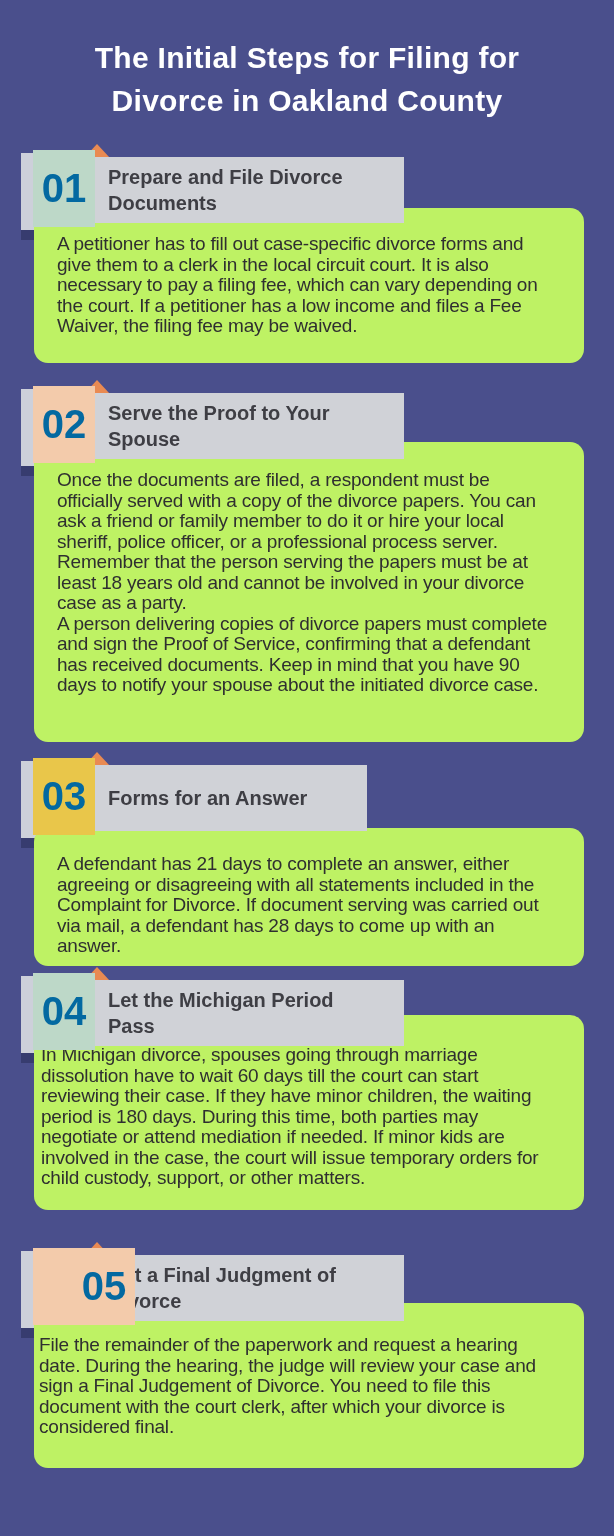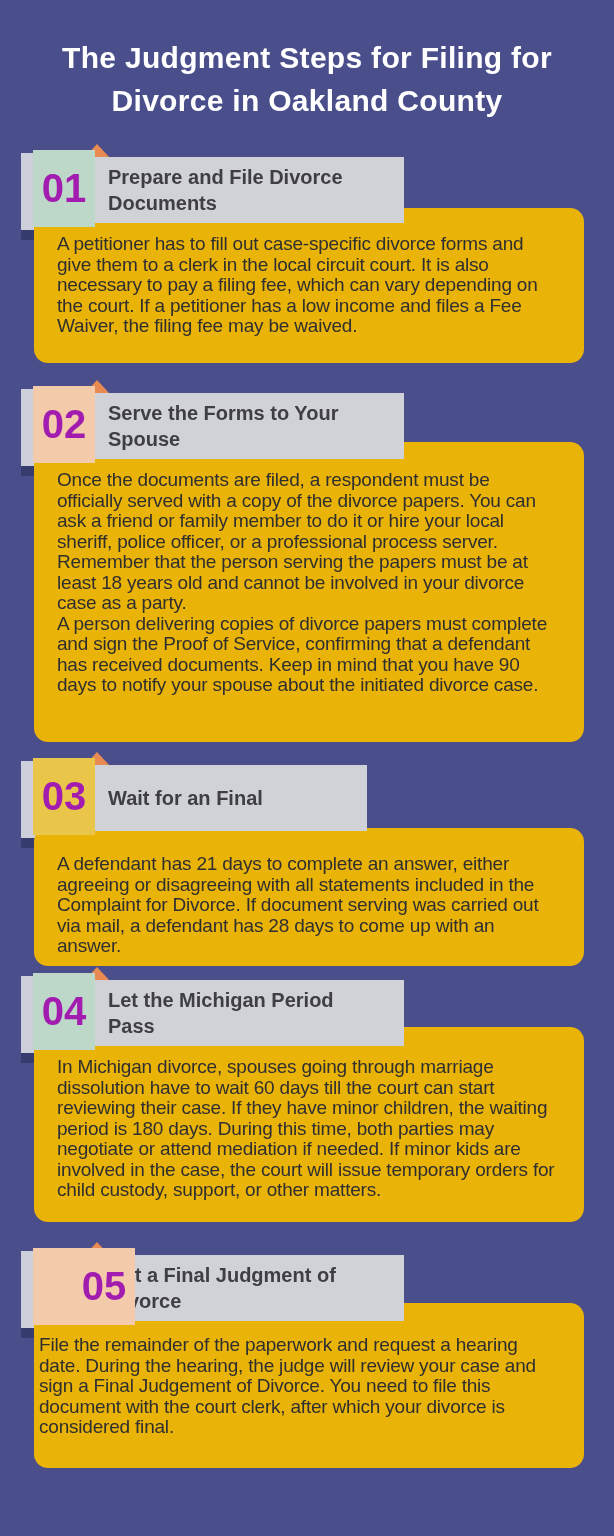--- a/index.html
+++ b/index.html
@@ -26,27 +26,27 @@
   .shadow-navy{
     position:absolute;left:21px;top:13px;width:62px;height:77px;
     background:#373c6f;z-index:1;
   }
   .shadow-gray{
     position:absolute;left:21px;top:3px;width:62px;height:77px;
     background:#cdd0da;z-index:2;
   }
   .card{
     position:absolute;left:34px;width:550px;
-    background:#eab308;border-radius:14px;
+    background:#bef264;border-radius:14px;
     box-sizing:border-box;z-index:3;
   }
   .step-1 .card{top:58px;height:155px;padding:26px 26px 0 23px;}
   .step-2 .card{top:56px;height:300px;padding:28px 26px 0 23px;}
   .step-3 .card{top:70px;height:138px;padding:26px 26px 0 23px;}
-  .step-4 .card{top:54px;height:195px;padding:30px 26px 0 23px;}
+  .step-4 .card{top:42px;height:195px;padding:30px 26px 0 7px;}
   .step-5 .card{top:55px;height:165px;padding:32px 26px 0 5px;}
 
   .fold{
     position:absolute;left:84px;top:-6px;width:26px;height:14px;
     background:#e98a52;z-index:4;
     clip-path:polygon(50% 0,100% 100%,0 100%);
   }
   .bar{
     position:absolute;left:70px;top:7px;height:66px;
     background:#d0d2d7;z-index:5;
@@ -54,35 +54,35 @@
     box-sizing:border-box;padding-left:38px;padding-right:20px;
   }
   .step-1 .bar,.step-2 .bar,.step-4 .bar,.step-5 .bar{width:334px;}
   .step-3 .bar{width:297px;}
   .bar .heading{
     color:#3e3e44;font-size:20px;font-weight:bold;line-height:26px;
   }
   .badge{
     position:absolute;left:33px;top:0;width:62px;height:77px;
     z-index:6;display:flex;align-items:center;justify-content:center;
-    color:#a21caf;font-size:40px;font-weight:bold;
+    color:#0369a1;font-size:40px;font-weight:bold;
   }
   .body-text{
     color:#2f2f30;font-size:19px;line-height:20.5px;
     letter-spacing:-0.2px;
     white-space:pre-line;
   }
 </style>
 </head>
 <body>
 
 <div id="poster">
 
   <div class="title">
-    <div>The Judgment Steps for Filing for</div>
+    <div>The Initial Steps for Filing for</div>
     <div>Divorce in Oakland County</div>
   </div>
 
   <div class="step step-1">
     <div class="shadow-navy"></div>
     <div class="shadow-gray"></div>
     <div class="card">
       <div class="body-text">A petitioner has to fill out case-specific divorce forms and give them to a clerk in the local circuit court. It is also necessary to pay a filing fee, which can vary depending on the court. If a petitioner has a low income and files a Fee Waiver, the filing fee may be waived.</div>
     </div>
     <div class="fold"></div>
@@ -94,34 +94,34 @@
 
   <div class="step step-2">
     <div class="shadow-navy"></div>
     <div class="shadow-gray"></div>
     <div class="card">
       <div class="body-text">Once the documents are filed, a respondent must be officially served with a copy of the divorce papers. You can ask a friend or family member to do it or hire your local sheriff, police officer, or a professional process server. Remember that the person serving the papers must be at least 18 years old and cannot be involved in your divorce case as a party.
 A person delivering copies of divorce papers must complete and sign the Proof of Service, confirming that a defendant has received documents. Keep in mind that you have 90 days to notify your spouse about the initiated divorce case.</div>
     </div>
     <div class="fold"></div>
     <div class="bar">
-      <div class="heading">Serve the Forms to Your Spouse</div>
+      <div class="heading">Serve the Proof to Your Spouse</div>
     </div>
     <div class="badge" style="background: rgb(243, 203, 171);">02</div>
   </div>
 
   <div class="step step-3">
     <div class="shadow-navy"></div>
     <div class="shadow-gray"></div>
     <div class="card">
       <div class="body-text">A defendant has 21 days to complete an answer, either agreeing or disagreeing with all statements included in the Complaint for Divorce. If document serving was carried out via mail, a defendant has 28 days to come up with an answer.</div>
     </div>
     <div class="fold"></div>
     <div class="bar">
-      <div class="heading">Wait for an Final</div>
+      <div class="heading">Forms for an Answer</div>
     </div>
     <div class="badge" style="background: rgb(233, 198, 74);">03</div>
   </div>
 
   <div class="step step-4">
     <div class="shadow-navy"></div>
     <div class="shadow-gray"></div>
     <div class="card">
       <div class="body-text">In Michigan divorce, spouses going through marriage dissolution have to wait 60 days till the court can start reviewing their case. If they have minor children, the waiting period is 180 days. During this time, both parties may negotiate or attend mediation if needed. If minor kids are involved in the case, the court will issue temporary orders for child custody, support, or other matters.</div>
     </div>

